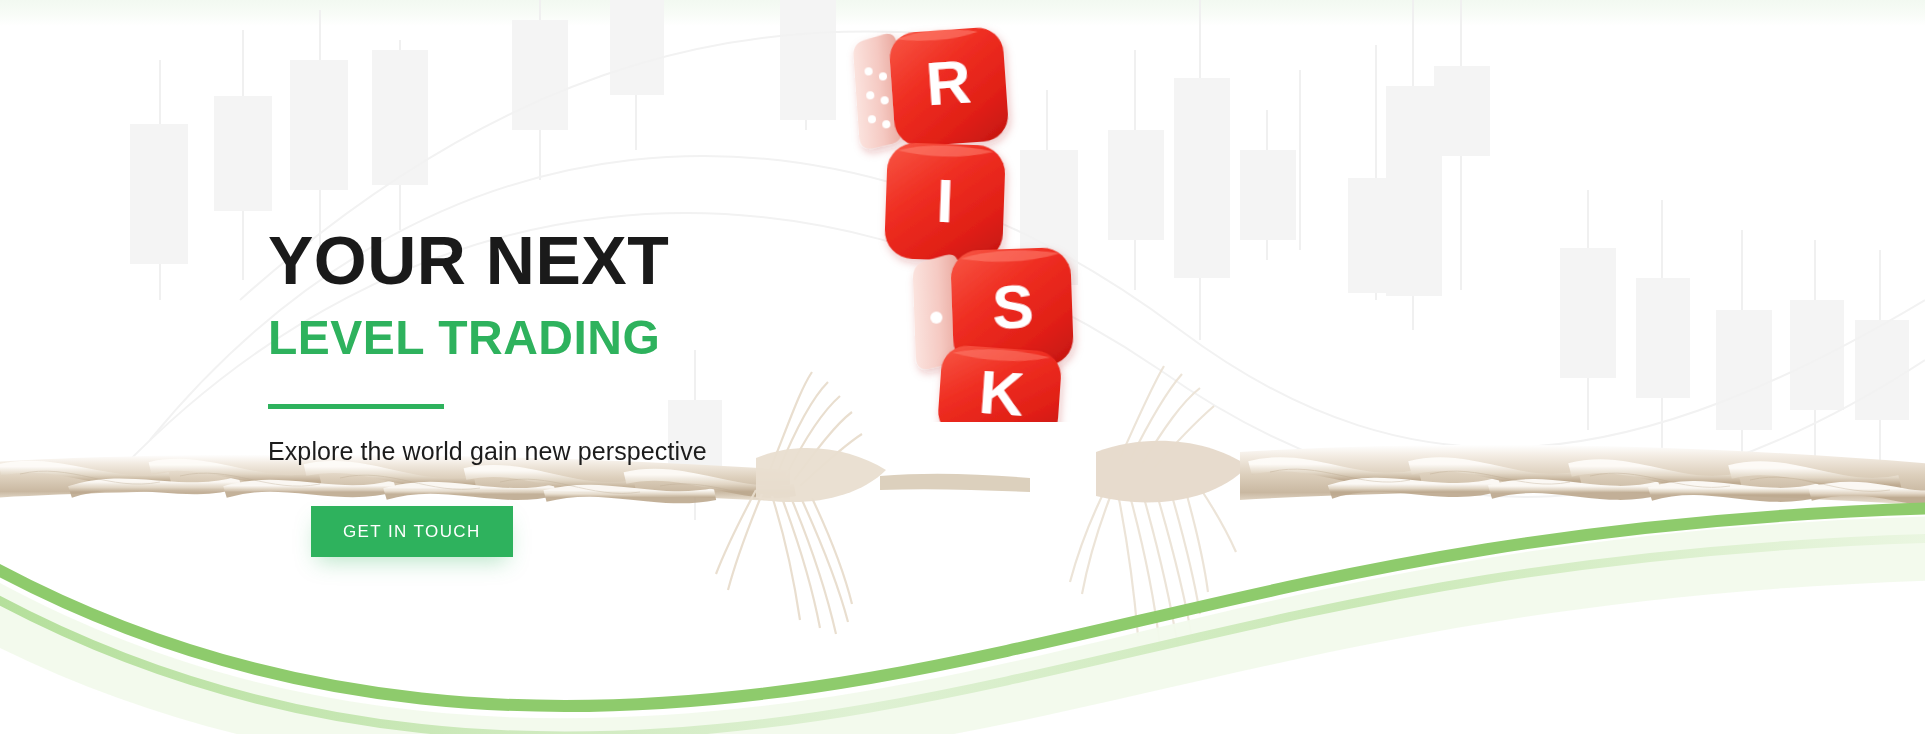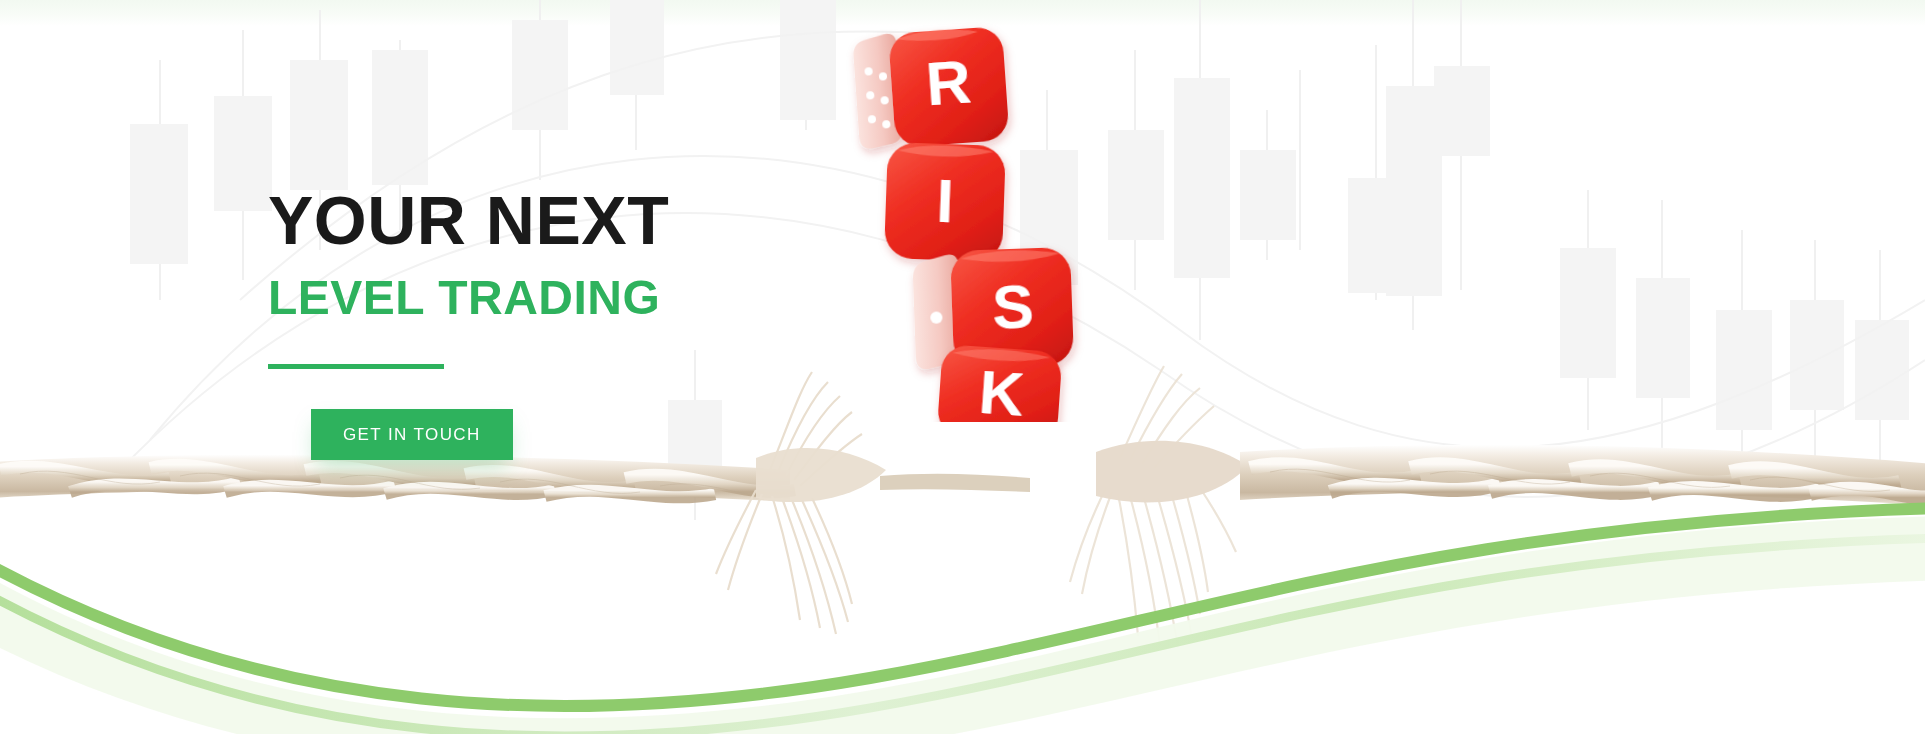--- a/index.html
+++ b/index.html
@@ -36,21 +36,21 @@
   .dice-stack svg { display:block; width:270px; height:400px; }
 
   
   .wave-layer { position:absolute; left:0; top:430px; width:1925px; height:304px; }
   .wave-layer svg { display:block; width:1925px; height:304px; }
 
   
   .content { position:absolute; left:268px; top:186px; width:700px; }
   .headline-1 {
     font-size:68px; line-height:1.0; font-weight:700;
-    letter-spacing:0.5px; color:#1a1a1a; white-space:nowrap;
+    letter-spacing:0.5px; color:#1a1a1a; white-space:nowrap;margin-top:40px;
   }
   .headline-2 {
     font-size:48px; line-height:1.0; font-weight:700;
     letter-spacing:0.5px; color:#2eb25d; white-space:nowrap;
     margin-top:20px;
   }
   .divider {
     width:176px; height:5px; background:#2eb25d; margin-top:42px;
   }
   .subtitle {
@@ -307,18 +307,19 @@
       <path d="M -20 130 C 270 290, 570 300, 870 248 C 1190 192, 1430 92, 1945 78" fill="none" stroke="#8ecb6c" stroke-width="12" stroke-linecap="round"></path>
 
       <path d="M -20 160 C 270 320, 570 330, 870 278 C 1190 222, 1430 122, 1945 108" fill="none" stroke="url(#waveSoft)" stroke-width="9" stroke-linecap="round" opacity="0.75"></path>
     </svg>
   </div>
 
   <div class="content">
     <h1 class="headline-1">YOUR NEXT</h1>
     <h1 class="headline-2">LEVEL TRADING</h1>
     <div class="divider"></div>
+    <p class="subtitle">Explore the world gain new perspective</p>
     <div class="cta-wrap">
       <button class="cta-button">GET IN TOUCH</button>
     </div>
   </div>
 
 </div>
 
 </body></html>

